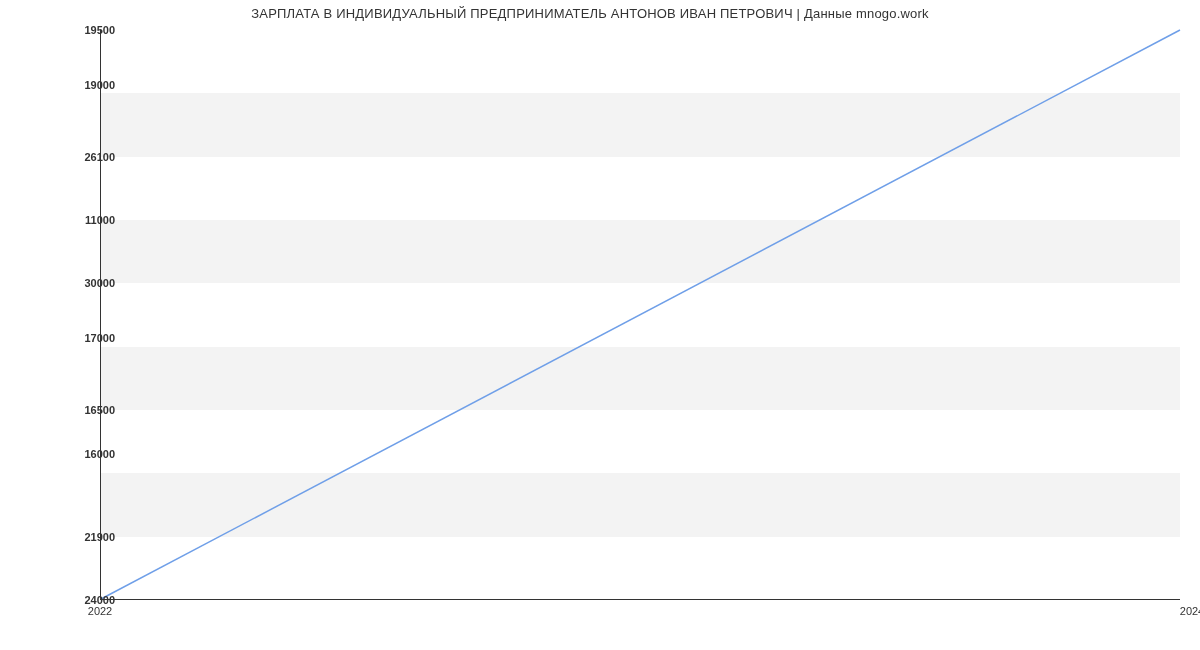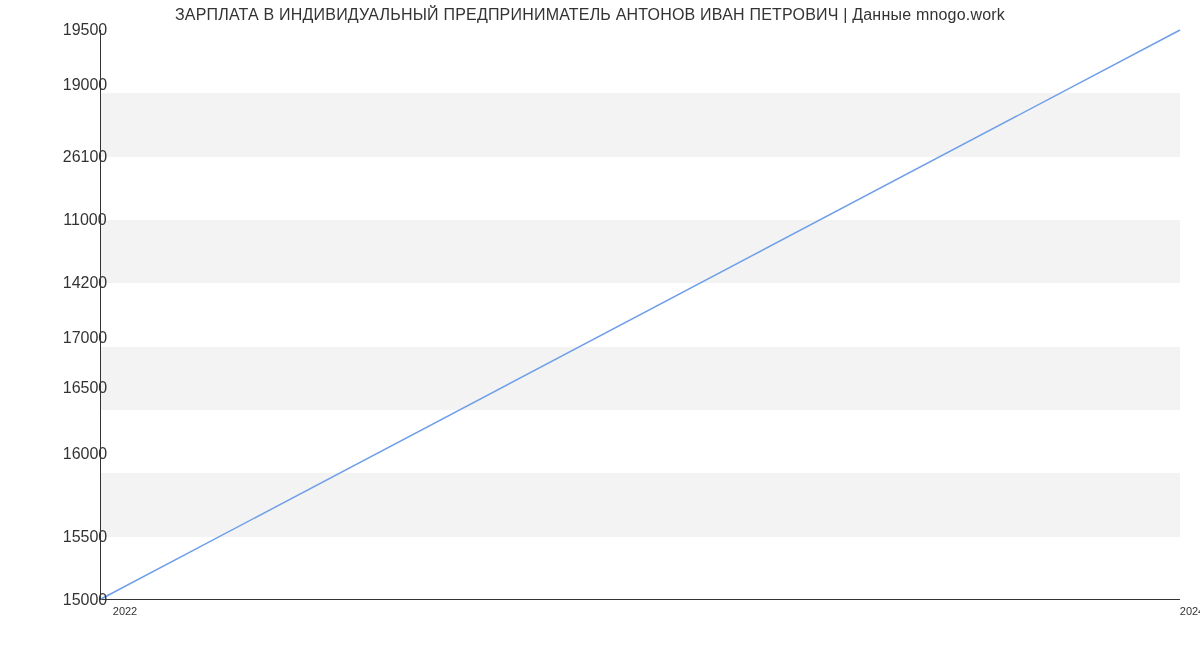--- a/index.html
+++ b/index.html
@@ -16,21 +16,21 @@
     position: relative;
     width: 1200px;
     height: 650px;
   }
   .title {
     position: absolute;
     top: 6px;
     left: 0;
     width: 1180px;
     text-align: center;
-    font-size: 16px;
+    font-size: 13px;
     color: #333;
     letter-spacing: 0.2px;
   }
   .plot {
     position: absolute;
     left: 100px;
     top: 30px;
     width: 1080px;   
     height: 570px;   
     border-left: 1px solid #333;
@@ -40,25 +40,26 @@
   .band {
     position: absolute;
     left: 0;
     width: 100%;
     background: #f3f3f3;
   }
   .y-tick {
     position: absolute;
     right: 1085px; 
     width: 60px;
-    text-align: center;
-    font-size: 16px;
+    text-align: right;
+    font-size: 11px;
     color: #333;
     transform: translateY(-50%);
     pointer-events: none;
+    font-weight: bold;
   }
   .x-tick {
     position: absolute;
     top: 605px; 
     font-size: 11px;
     color: #333;
     transform: translateX(-50%);
     pointer-events: none;
   }
   svg.line-layer {
@@ -81,25 +82,25 @@
 
     <div class="band" style="top: 443.333px; height: 63.3333px; background: rgb(243, 243, 243);"></div>
       <div class="band" style="top: 316.667px; height: 63.3333px; background: rgb(243, 243, 243);"></div>
       <div class="band" style="top: 190px; height: 63.3333px; background: rgb(243, 243, 243);"></div>
       <div class="band" style="top: 63.3333px; height: 63.3333px; background: rgb(243, 243, 243);"></div>
       <svg class="line-layer" preserveAspectRatio="none" viewBox="0 0 1080 570">
         <polyline points="0,570 1080,0" fill="none" stroke="#6f9fe8" stroke-width="1.5"></polyline>
       </svg>
   </div>
 
-<div class="y-tick" style="top: 600px;">15000</div>
-    <div class="y-tick" style="top: 536.667px;">15500</div>
+<div class="y-tick" style="top: 600px;">24000</div>
+    <div class="y-tick" style="top: 536.667px;">21900</div>
     <div class="y-tick" style="top: 454px;">16000</div>
-    <div class="y-tick" style="top: 388px;">16500</div>
+    <div class="y-tick" style="top: 410px;">16500</div>
     <div class="y-tick" style="top: 338px;">17000</div>
-    <div class="y-tick" style="top: 283.333px;">14200</div>
+    <div class="y-tick" style="top: 283.333px;">30000</div>
     <div class="y-tick" style="top: 220px;">11000</div>
     <div class="y-tick" style="top: 156.667px;">26100</div>
     <div class="y-tick" style="top: 85px;">19000</div>
     <div class="y-tick" style="top: 30px;">19500</div>
-    <div class="x-tick" style="left: 100px; margin-left: 25px;">2022</div>
+    <div class="x-tick" style="left: 100px;">2022</div>
     <div class="x-tick" style="left: 1192px;">2024</div>
   </div>
 
 </body></html>

